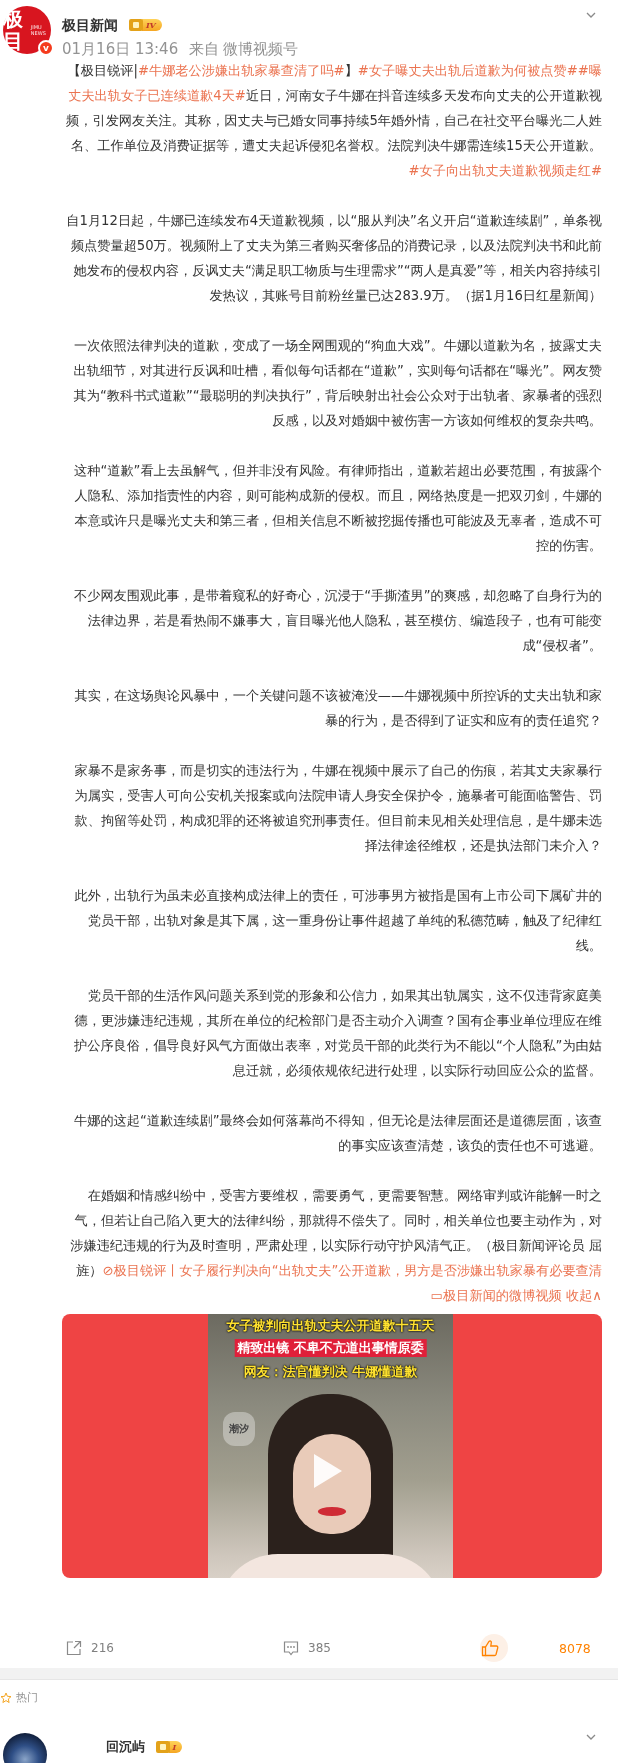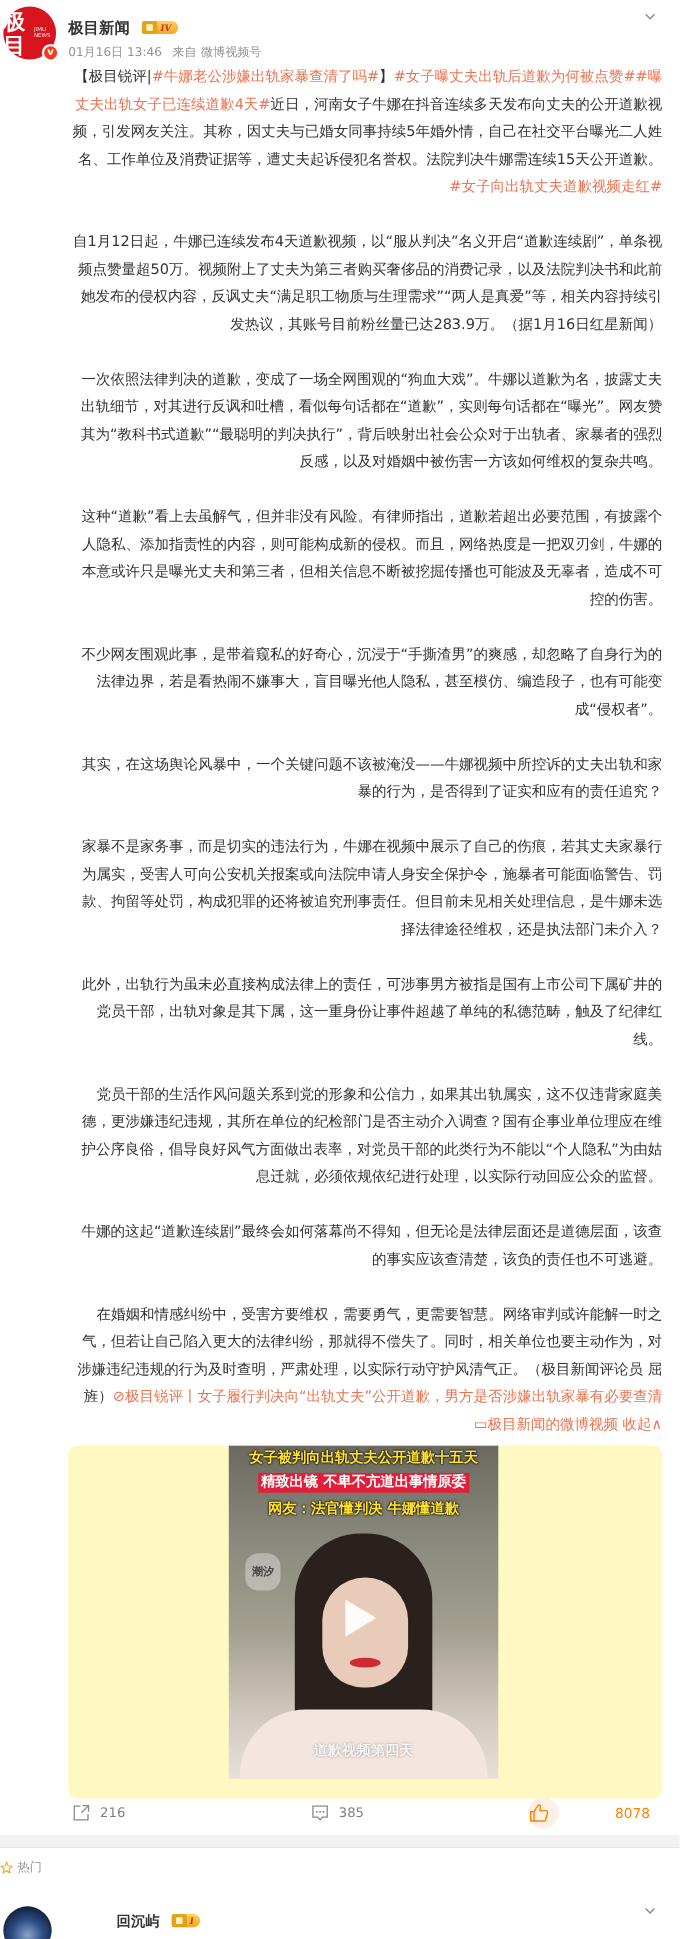--- a/index.html
+++ b/index.html
@@ -30,33 +30,33 @@
   .badge {
     display: inline-flex; align-items: center; margin-left: 6px; vertical-align: middle; position: relative; top: -1px;
   }
   .badge .crown { width: 14px; height: 12px; background: #e3a21a; border-radius: 2px; position: relative; }
   .badge .crown::after { content: ""; position: absolute; left: 4px; top: 3px; width: 6px; height: 6px; background: #fff3c0; border-radius: 1px; }
   .badge .lvl {
     height: 12px; padding: 0 6px 0 4px; background: linear-gradient(#ffd35a, #f5a623);
     color: #c0392b; font-family: "DejaVu Serif", serif; font-style: italic; font-weight: bold; font-size: 8px; line-height: 12px;
     border-radius: 0 7px 7px 0; margin-left: -1px;
   }
-  .meta { position: absolute; left: 62px; top: 40px; font-size: 11px; color: #939393; }
+  .meta { position: absolute; left: 62px; top: 40px; font-size: 15px; color: #939393; }
   .meta span + span { margin-left: 6px; }
   .chevron { position: absolute; right: 22px; top: 10px; width: 10px; height: 10px; }
   .body-text {
     position: absolute; left: 62px; top: 58px; width: 540px;
     font-size: 13.2px; line-height: 25px; color: #333; text-align: right;
   }
   .body-text p { margin: 0; }
   .body-text p + p { margin-top: 25px; }
   .link { color: #eb7350; }
   .video {
-    position: absolute; left: 62px; top: 1314px; width: 540px; height: 321px;
-    background: #fef9c3; border-radius: 8px; overflow: hidden;
+    position: absolute; left: 62px; top: 1314px; width: 540px; height: 264px;
+    background: #ef4444; border-radius: 8px; overflow: hidden;
   }
   .video .frame {
     position: absolute; left: 146px; top: 0; width: 245px; height: 303px;
     background: linear-gradient(180deg, #6c6a60 0%, #8b8a7e 30%, #a29f8f 55%, #cfc7bd 80%, #e9e1d8 100%);
     overflow: hidden;
   }
   .frame .hair { position: absolute; left: 60px; top: 80px; width: 125px; height: 190px; background: #2b211c; border-radius: 60px 60px 20px 20px; }
   .frame .face { position: absolute; left: 85px; top: 120px; width: 78px; height: 100px; background: #e9cbb9; border-radius: 40px 40px 38px 38px; }
   .frame .lips { position: absolute; left: 110px; top: 193px; width: 28px; height: 9px; background: #cf2b35; border-radius: 50%; }
   .frame .shirt { position: absolute; left: 10px; top: 240px; width: 225px; height: 80px; background: #f3e6df; border-radius: 60px 60px 0 0; }

